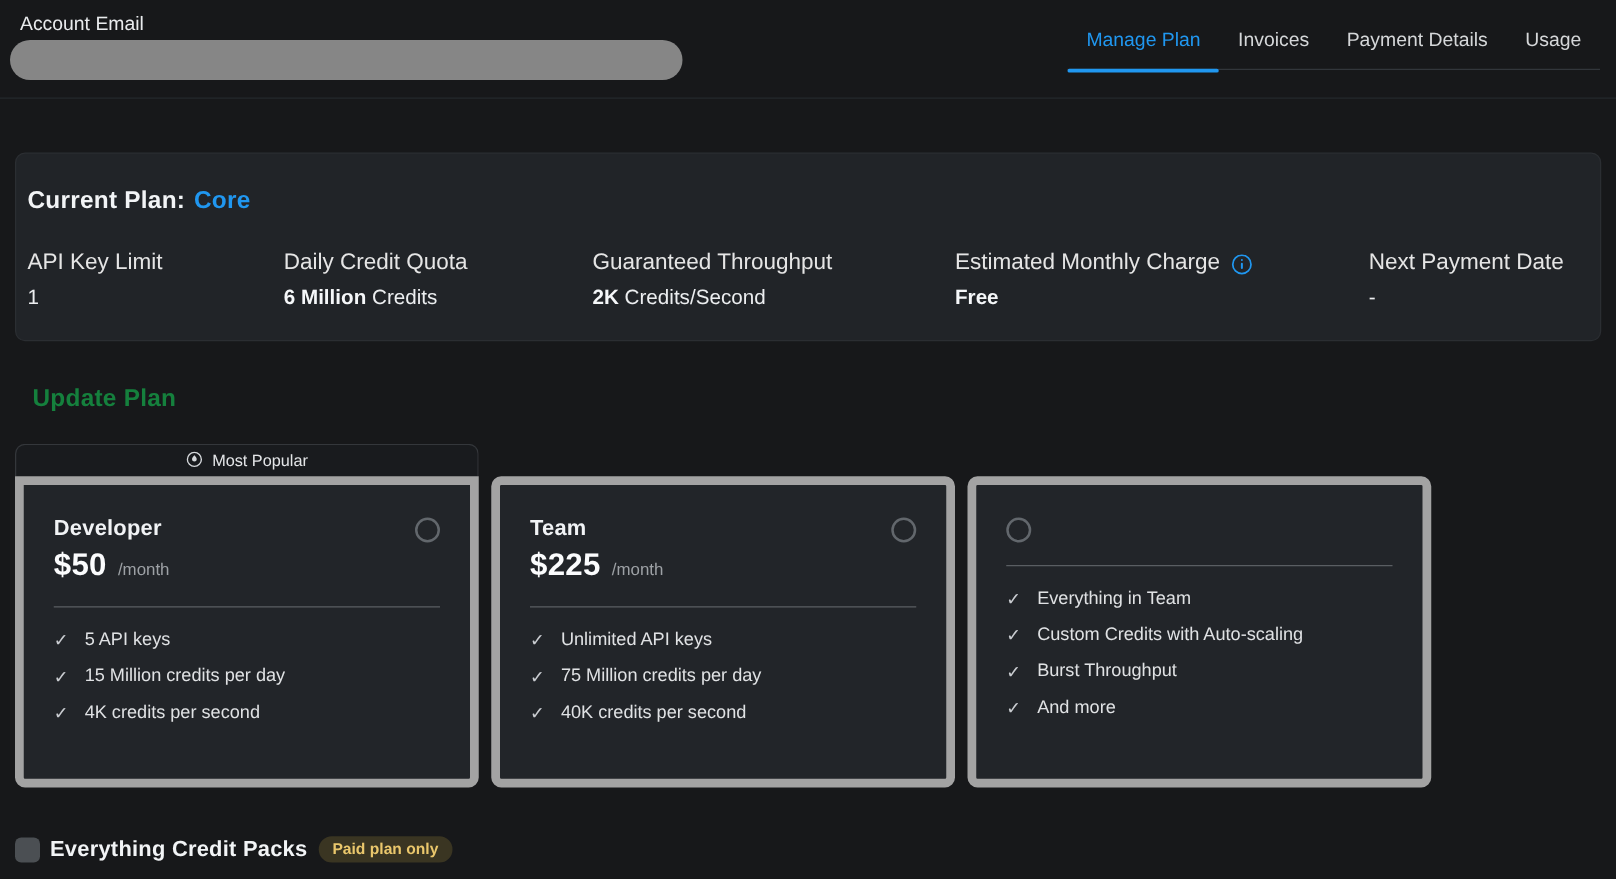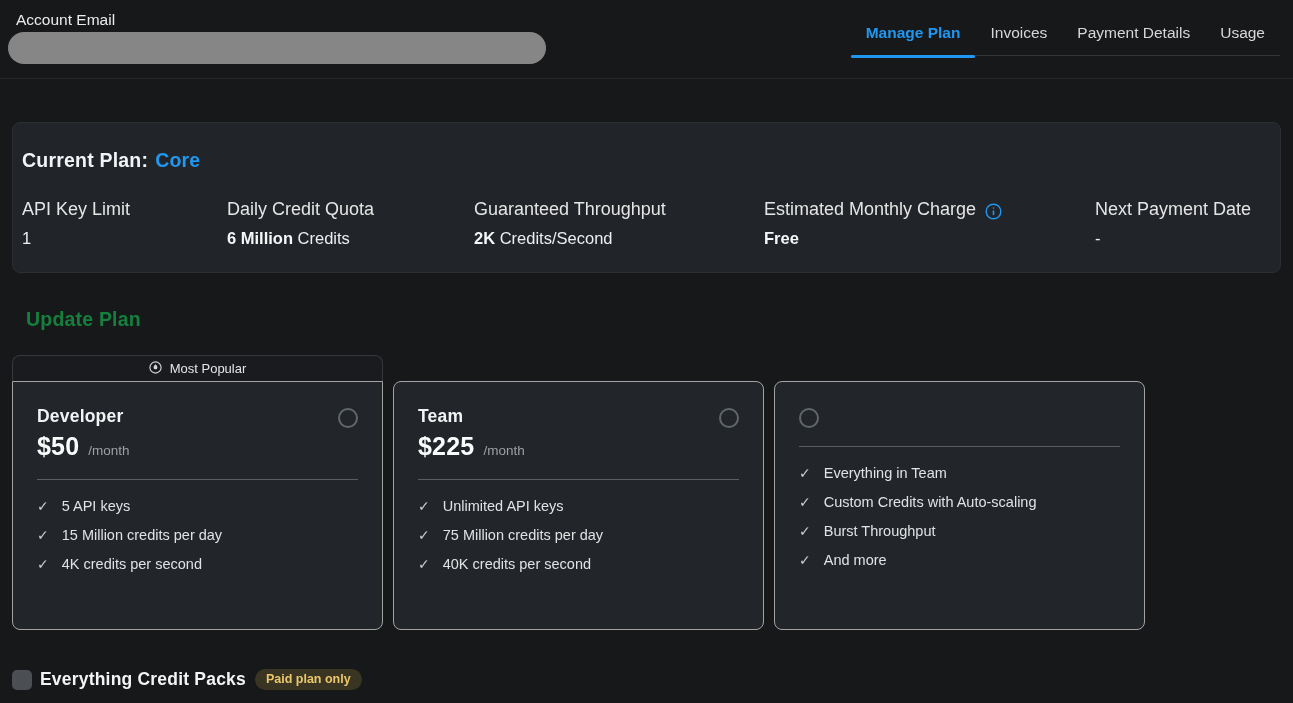--- a/index.html
+++ b/index.html
@@ -10,21 +10,21 @@
   
   .header { position:absolute; left:0; top:4px; width:100%; height:75px;
             border-bottom:1px solid #25282c; }
   .acct-label { position:absolute; left:16px; top:7px; font-size:15.5px; color:#e9ebed; }
   .acct-input { position:absolute; left:8px; top:28px; width:538px; height:32px;
                 background:#868686; border:none; border-radius:16px; cursor:text; }
   .tabs { position:absolute; top:0; right:13px; height:52px; display:flex;
           align-items:center; border-bottom:1px solid #32363b; }
   .tab { position:relative; height:52px; display:flex; align-items:center;
          padding:6px 15px 0; font-size:15.5px; color:#d5d7d9; cursor:pointer; white-space:nowrap; }
-  .tab.active { color:#2097f0; font-weight:700; }
+  .tab.active { color:#2097f0; font-weight:400; }
   .tab.active::after { content:""; position:absolute; left:0; right:0; bottom:-2px;
                        height:3px; background:#2097f0; border-radius:3px; }
 
   
   .current-card { position:absolute; left:12px; top:122px; width:1269px; height:151px;
                   background:#212428; border:1px solid #2b2e32; border-radius:8px;
                   padding:26px 9px; }
   .cp-title { font-size:19.5px; font-weight:700; color:#f2f4f6; letter-spacing:.2px; }
   .cp-title .core { color:#2097f0; margin-left:7px; }
   .stats { display:grid; grid-template-columns:205px 247px 290px 331px 1fr; margin-top:27px; }
@@ -35,21 +35,21 @@
 
   
   .update-heading { position:absolute; left:26px; top:308px; font-size:19.5px;
                     font-weight:700; color:#15803d; letter-spacing:.2px; }
   .plans { position:absolute; left:12px; top:355px; width:1133px; display:flex; gap:10px; }
   .plan-col { flex:1; display:flex; flex-direction:column; }
   .popular-strip { height:26px; background:#191b1e; border:1px solid #34373b; border-bottom:none;
                    border-radius:8px 8px 0 0; display:flex; align-items:center; justify-content:center;
                    gap:8px; font-size:13px; color:#e3e5e7; }
   .strip-spacer { height:26px; }
-  .plan-box { height:249px; background:#222529; border:1px solid #a3a3a3; border-radius:8px;
+  .plan-box { height:249px; background:#222529; border:7px solid #a3a3a3; border-radius:8px;
               padding:24px; cursor:pointer; }
   .plan-col.popular .plan-box { border-radius:0 0 8px 8px; }
   .plan-head { display:flex; justify-content:space-between; align-items:flex-start; }
   .plan-name { font-size:17.5px; font-weight:600; color:#f1f3f5; letter-spacing:.2px; }
   .price-row { margin-top:5px; display:flex; align-items:baseline; gap:9px; }
   .price { font-size:25px; font-weight:800; color:#fbfcfd; letter-spacing:.2px; }
   .period { font-size:13.5px; color:#9da1a5; }
   .radio { width:20px; height:20px; border:2px solid #62676c; border-radius:50%;
            cursor:pointer; flex:none; margin-top:2px; background:transparent; }
   .divider { border-top:1px solid #6e7276; margin-top:18px; opacity:.75; }

